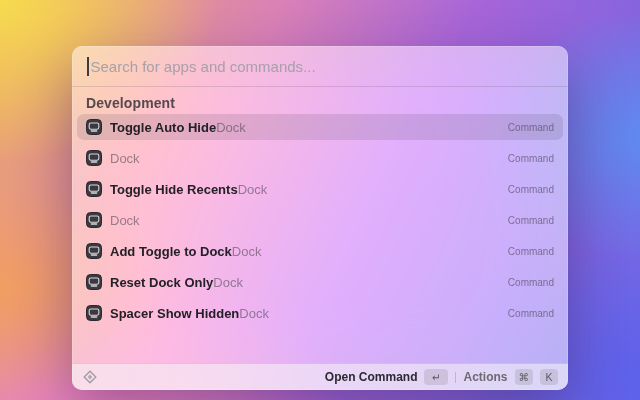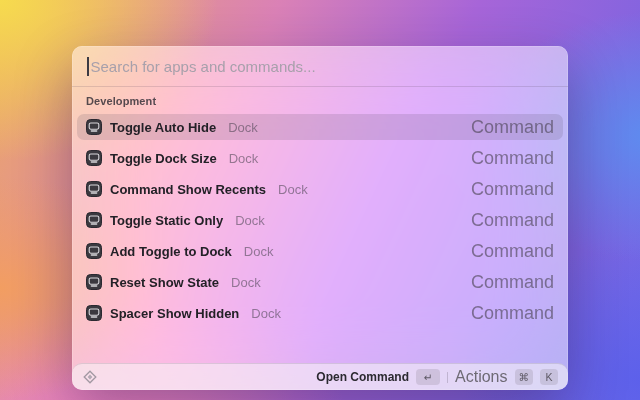--- a/index.html
+++ b/index.html
@@ -32,42 +32,42 @@
   .search-input {
     flex:1; border:none; outline:none; background:transparent;
     font-family:"Liberation Sans", sans-serif; font-size:15px; color:#2a2830;
   }
   .search-input::placeholder { color:#a7a0ab; opacity:1; }
 
   .divider { height:1px; flex:0 0 1px; background:rgba(90,72,92,0.18); }
 
   .section-label {
     flex:0 0 26px; padding:8px 14px 0 14px;
-    font-size:11px; font-weight:bold; letter-spacing:0.1px; color:rgba(48,44,52,0.82);
+    font-size:14px; font-weight:bold; letter-spacing:0.1px; color:rgba(48,44,52,0.82);
   }
 
   .list { flex:1 1 auto; padding:1px 5px 0 5px; overflow:hidden; }
   .row {
     height:26px; margin-bottom:5px; border-radius:7px;
     display:flex; align-items:center; padding:0 9px; cursor:default;
   }
   .row.selected { background:rgba(82,70,88,0.16); }
   .row-icon { flex:0 0 16px; width:16px; height:16px; margin-right:8px; display:flex; }
   .row-title { font-size:13px; font-weight:bold; color:#232127; white-space:nowrap; }
-  .row-subtitle { font-size:13px; color:rgba(70,64,76,0.55); margin-left:12px; white-space:nowrap; }
-  .row-accessory { margin-left:auto; font-size:18px; color:rgba(70,64,76,0.60); }
+  .row-subtitle { font-size:13px; color:rgba(70,64,76,0.55); margin-left:0; white-space:nowrap; }
+  .row-accessory { margin-left:auto; font-size:10px; color:rgba(70,64,76,0.60); }
 
   .footer {
     flex:0 0 27px; border-top:1px solid rgba(70,58,76,0.15);
     background:rgba(248,245,247,0.55);
-    display:flex; align-items:center; justify-content:space-between; padding:0 10px;border-radius:10px;
+    display:flex; align-items:center; justify-content:space-between; padding:0 10px;
   }
   .footer-right { display:flex; align-items:center; gap:7px; }
   .action-primary { font-size:12px; font-weight:bold; color:#2c2a31; }
-  .action-secondary { font-size:16px; color:#6e6a74; }
+  .action-secondary { font-size:12px; color:#6e6a74;font-weight:bold; }
   .keycap {
     display:inline-flex; align-items:center; justify-content:center;
     min-width:18px; height:16px; padding:0 4px; border-radius:4px;
     background:rgba(118,108,120,0.20); color:#5d5964; font-size:10.5px; line-height:1;
   }
   .keycap.wide { min-width:24px; }
   .vdiv { width:1px; height:11px; background:rgba(70,58,76,0.22); }
   .logo { display:flex; width:16px; height:16px; opacity:0.75; }
 </style>
 </head>
@@ -100,47 +100,45 @@
   </div>
 
   <div class="row">
     <span class="row-icon">
       <svg width="16" height="16" viewBox="0 0 16 16">
         <rect x="0.5" y="0.5" width="15" height="15" rx="4" fill="#3b393f" stroke="#2b2930"></rect>
         <rect x="3.2" y="4" width="9.6" height="6.2" rx="1.6" fill="none" stroke="#d9d7dc" stroke-width="1.1"></rect>
         <rect x="4.6" y="11.3" width="6.8" height="1.5" rx="0.75" fill="#d9d7dc"></rect>
       </svg>
     </span>
-    <span class="row-title">Toggle Dock Size</span>
     <span class="row-subtitle">Dock</span>
     <span class="row-accessory">Command</span>
   </div>
 
   <div class="row">
     <span class="row-icon">
       <svg width="16" height="16" viewBox="0 0 16 16">
         <rect x="0.5" y="0.5" width="15" height="15" rx="4" fill="#3b393f" stroke="#2b2930"></rect>
         <rect x="3.2" y="4" width="9.6" height="6.2" rx="1.6" fill="none" stroke="#d9d7dc" stroke-width="1.1"></rect>
         <rect x="4.6" y="11.3" width="6.8" height="1.5" rx="0.75" fill="#d9d7dc"></rect>
       </svg>
     </span>
-    <span class="row-title">Command Show Recents</span>
+    <span class="row-title">Toggle Hide Recents</span>
     <span class="row-subtitle">Dock</span>
     <span class="row-accessory">Command</span>
   </div>
 
   <div class="row">
     <span class="row-icon">
       <svg width="16" height="16" viewBox="0 0 16 16">
         <rect x="0.5" y="0.5" width="15" height="15" rx="4" fill="#3b393f" stroke="#2b2930"></rect>
         <rect x="3.2" y="4" width="9.6" height="6.2" rx="1.6" fill="none" stroke="#d9d7dc" stroke-width="1.1"></rect>
         <rect x="4.6" y="11.3" width="6.8" height="1.5" rx="0.75" fill="#d9d7dc"></rect>
       </svg>
     </span>
-    <span class="row-title">Toggle Static Only</span>
     <span class="row-subtitle">Dock</span>
     <span class="row-accessory">Command</span>
   </div>
 
   <div class="row">
     <span class="row-icon">
       <svg width="16" height="16" viewBox="0 0 16 16">
         <rect x="0.5" y="0.5" width="15" height="15" rx="4" fill="#3b393f" stroke="#2b2930"></rect>
         <rect x="3.2" y="4" width="9.6" height="6.2" rx="1.6" fill="none" stroke="#d9d7dc" stroke-width="1.1"></rect>
         <rect x="4.6" y="11.3" width="6.8" height="1.5" rx="0.75" fill="#d9d7dc"></rect>
@@ -152,21 +150,21 @@
   </div>
 
   <div class="row">
     <span class="row-icon">
       <svg width="16" height="16" viewBox="0 0 16 16">
         <rect x="0.5" y="0.5" width="15" height="15" rx="4" fill="#3b393f" stroke="#2b2930"></rect>
         <rect x="3.2" y="4" width="9.6" height="6.2" rx="1.6" fill="none" stroke="#d9d7dc" stroke-width="1.1"></rect>
         <rect x="4.6" y="11.3" width="6.8" height="1.5" rx="0.75" fill="#d9d7dc"></rect>
       </svg>
     </span>
-    <span class="row-title">Reset Show State</span>
+    <span class="row-title">Reset Dock Only</span>
     <span class="row-subtitle">Dock</span>
     <span class="row-accessory">Command</span>
   </div>
 
   <div class="row">
     <span class="row-icon">
       <svg width="16" height="16" viewBox="0 0 16 16">
         <rect x="0.5" y="0.5" width="15" height="15" rx="4" fill="#3b393f" stroke="#2b2930"></rect>
         <rect x="3.2" y="4" width="9.6" height="6.2" rx="1.6" fill="none" stroke="#d9d7dc" stroke-width="1.1"></rect>
         <rect x="4.6" y="11.3" width="6.8" height="1.5" rx="0.75" fill="#d9d7dc"></rect>

